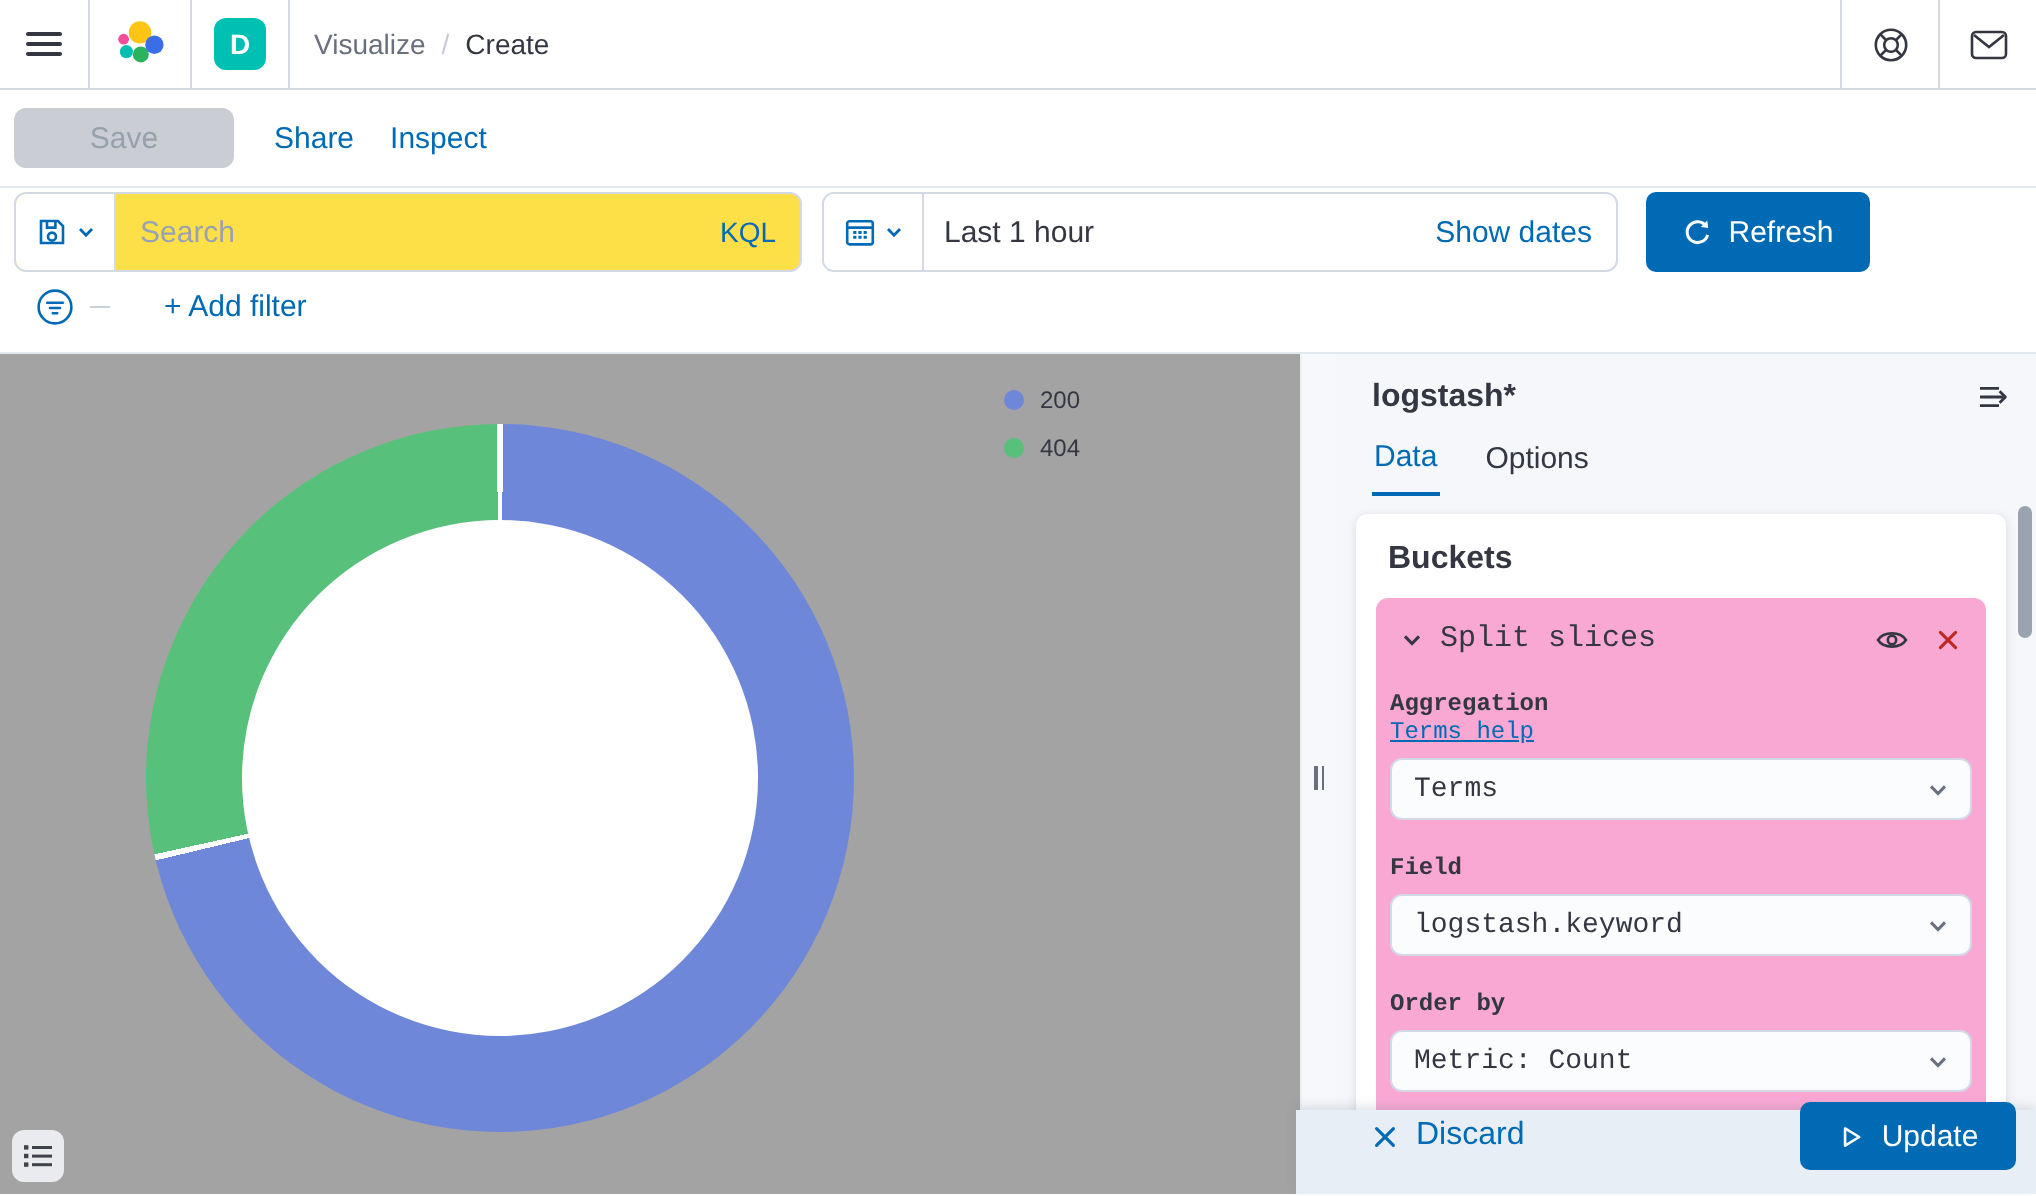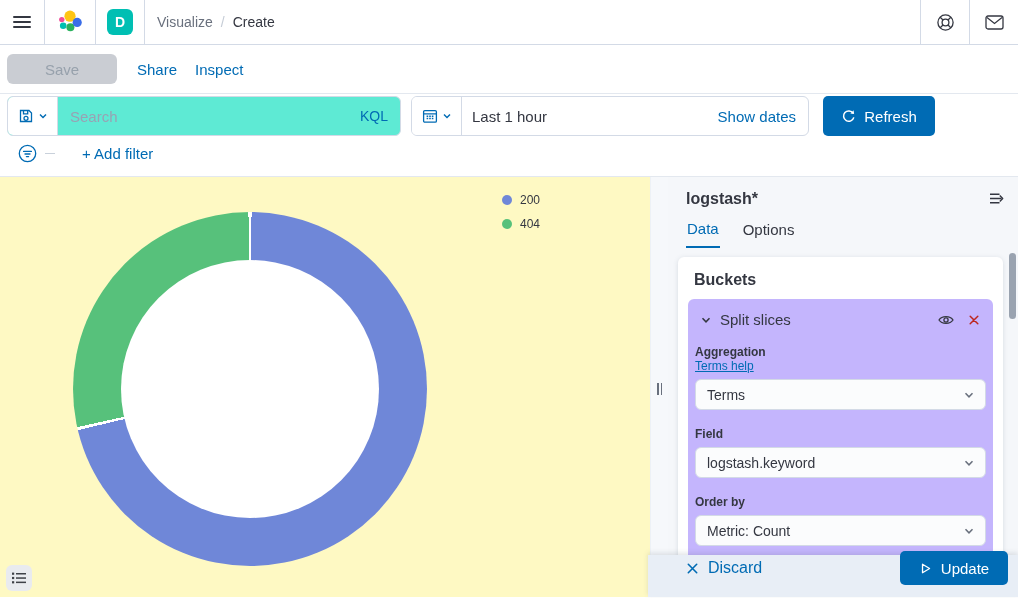--- a/index.html
+++ b/index.html
@@ -37,42 +37,42 @@
     background:var(--disabled-bg,#CACDD3); color:var(--disabled-text,#97A1AC);
     font-size:15px; font-family:inherit; cursor:not-allowed;
   }
   .txt-link { background:none; border:none; color:var(--link,#006BB4); font-size:15px; font-family:inherit; cursor:pointer; }
   .toolbar .txt-link { margin-left:20px; }
 
   
   .query-row { padding:2px 7px 0 7px; border-bottom:1px solid #E3E8EF; height:83px; background:#fff; }
   .query-line { display:flex; }
   .search-box {
-    width:394px; height:40px; background:#5eead4; border:1px solid var(--border,#D3DAE6);
+    width:394px; height:40px; background:#fde047; border:1px solid var(--border,#D3DAE6);
     border-radius:6px; display:flex; align-items:center; overflow:hidden;
   }
   .sq-btn { width:50px; height:100%; display:flex; align-items:center; justify-content:center; gap:4px; border:none; border-right:1px solid var(--border,#D3DAE6); background:#fff; cursor:pointer; }
   .search-input { flex:1; border:none; outline:none; padding:0 10px 0 12px; font-size:15px; font-family:inherit; color:var(--text,#343741); background:transparent; }
   .search-input::placeholder { color:#98A2B3; }
   .kql { border:none; background:none; color:var(--link,#006BB4); font-size:14px; padding:0 12px; cursor:pointer; font-family:inherit; }
   .date-box { width:398px; height:40px; margin-left:10px; background:#fff; border:1px solid var(--border,#D3DAE6); border-radius:6px; display:flex; align-items:center; overflow:hidden; }
   .date-val { border:none; background:none; font-size:15px; color:var(--text,#343741); padding-left:10px; font-family:inherit; cursor:pointer; }
   .show-dates { margin-left:auto; padding-right:12px; font-size:15px; }
   .refresh-btn {
     margin-left:14px; width:112px; height:40px; border:none; border-radius:5px;
     background:var(--primary,#006BB4); color:#fff; font-size:15px; font-family:inherit;
     display:flex; align-items:center; justify-content:center; gap:8px; cursor:pointer;
   }
   .filter-row { margin-top:8px; padding-left:11px; display:flex; align-items:center; gap:8px; }
   .dash { width:10px; height:1px; background:#C9D1DB; }
   .add-filter { font-size:15px;margin-left:19px; }
 
   
   .content { position:relative; height:420px; background:#fff; }
-  .vis-area { position:absolute; left:0; top:0; bottom:0; width:650px; background:#fef9c3; }
+  .vis-area { position:absolute; left:0; top:0; bottom:0; width:650px; background:#a3a3a3; }
 
   .donut { position:absolute; left:73px; top:35px; width:354px; height:354px; border-radius:50%; }
   .donut-hole { position:absolute; inset:48px; background:#fff; border-radius:50%; }
 
   .legend { position:absolute; left:502px; top:11px; }
   .legend-row { display:flex; align-items:center; gap:8px; height:24px; cursor:pointer; }
   .legend-dot { width:10px; height:10px; border-radius:50%; }
   .legend-label { font-size:12px; color:var(--text,#343741); }
 
   .legend-toggle { position:absolute; left:6px; bottom:6px; width:26px; height:26px; border:none; border-radius:6px; background:#E9EBEF; display:flex; align-items:center; justify-content:center; cursor:pointer; }
@@ -85,21 +85,21 @@
   .sidebar { position:absolute; left:668px; right:0; top:0; bottom:0; background:var(--panel-bg,#F5F7FA); overflow:hidden; }
   .sb-head { display:flex; align-items:flex-start; padding:13px 10px 0 18px; }
   .sb-title { font-size:16px; font-weight:bold; color:var(--text,#343741); flex:1; }
   .collapse-btn { background:none; border:none; padding:2px; cursor:pointer; }
   .tabs { display:flex; gap:22px; margin:12px 0 0 18px; }
   .tab { background:none; border:none; font-size:15px; font-family:inherit; padding:0 1px 9px 1px; cursor:pointer; color:var(--text,#343741);text-align:right; }
   .tab.active { color:var(--link,#006BB4); border-bottom:2px solid var(--link,#006BB4); font-weight:500; }
 
   .card { margin:9px 15px 0 10px; background:#fff; border-radius:6px; box-shadow:0 1px 5px rgba(80,94,112,.18); min-height:300px; padding:12px 10px 16px 10px; }
   .card-title { font-size:16px; font-weight:bold; margin:2px 6px 10px 6px; }
-  .section { background:#c4b5fd; border-radius:6px; padding:10px 7px 16px 7px; }
+  .section { background:#f9a8d4; border-radius:6px; padding:10px 7px 16px 7px;font-family:Liberation Mono, monospace; }
   .acc-row { display:flex; align-items:center; padding:2px 4px 0 5px; }
   .acc-label { font-size:15px; margin-left:8px; flex:1; cursor:pointer; }
   .acc-row .icon-btn { padding:2px; }
   .acc-row .icon-btn + .icon-btn { margin-left:10px; }
   .fld-row { display:flex; align-items:baseline; justify-content:space-between; margin-top:17px;flex-direction:column; }
   .fld-label { font-size:12px; font-weight:bold; color:var(--text,#343741); }
   .fld-help { font-size:12px; }
   .select {
     margin-top:6px; height:31px; width:100%; background:#FBFCFD;
     border:1px solid var(--border,#D3DAE6); border-radius:6px;

